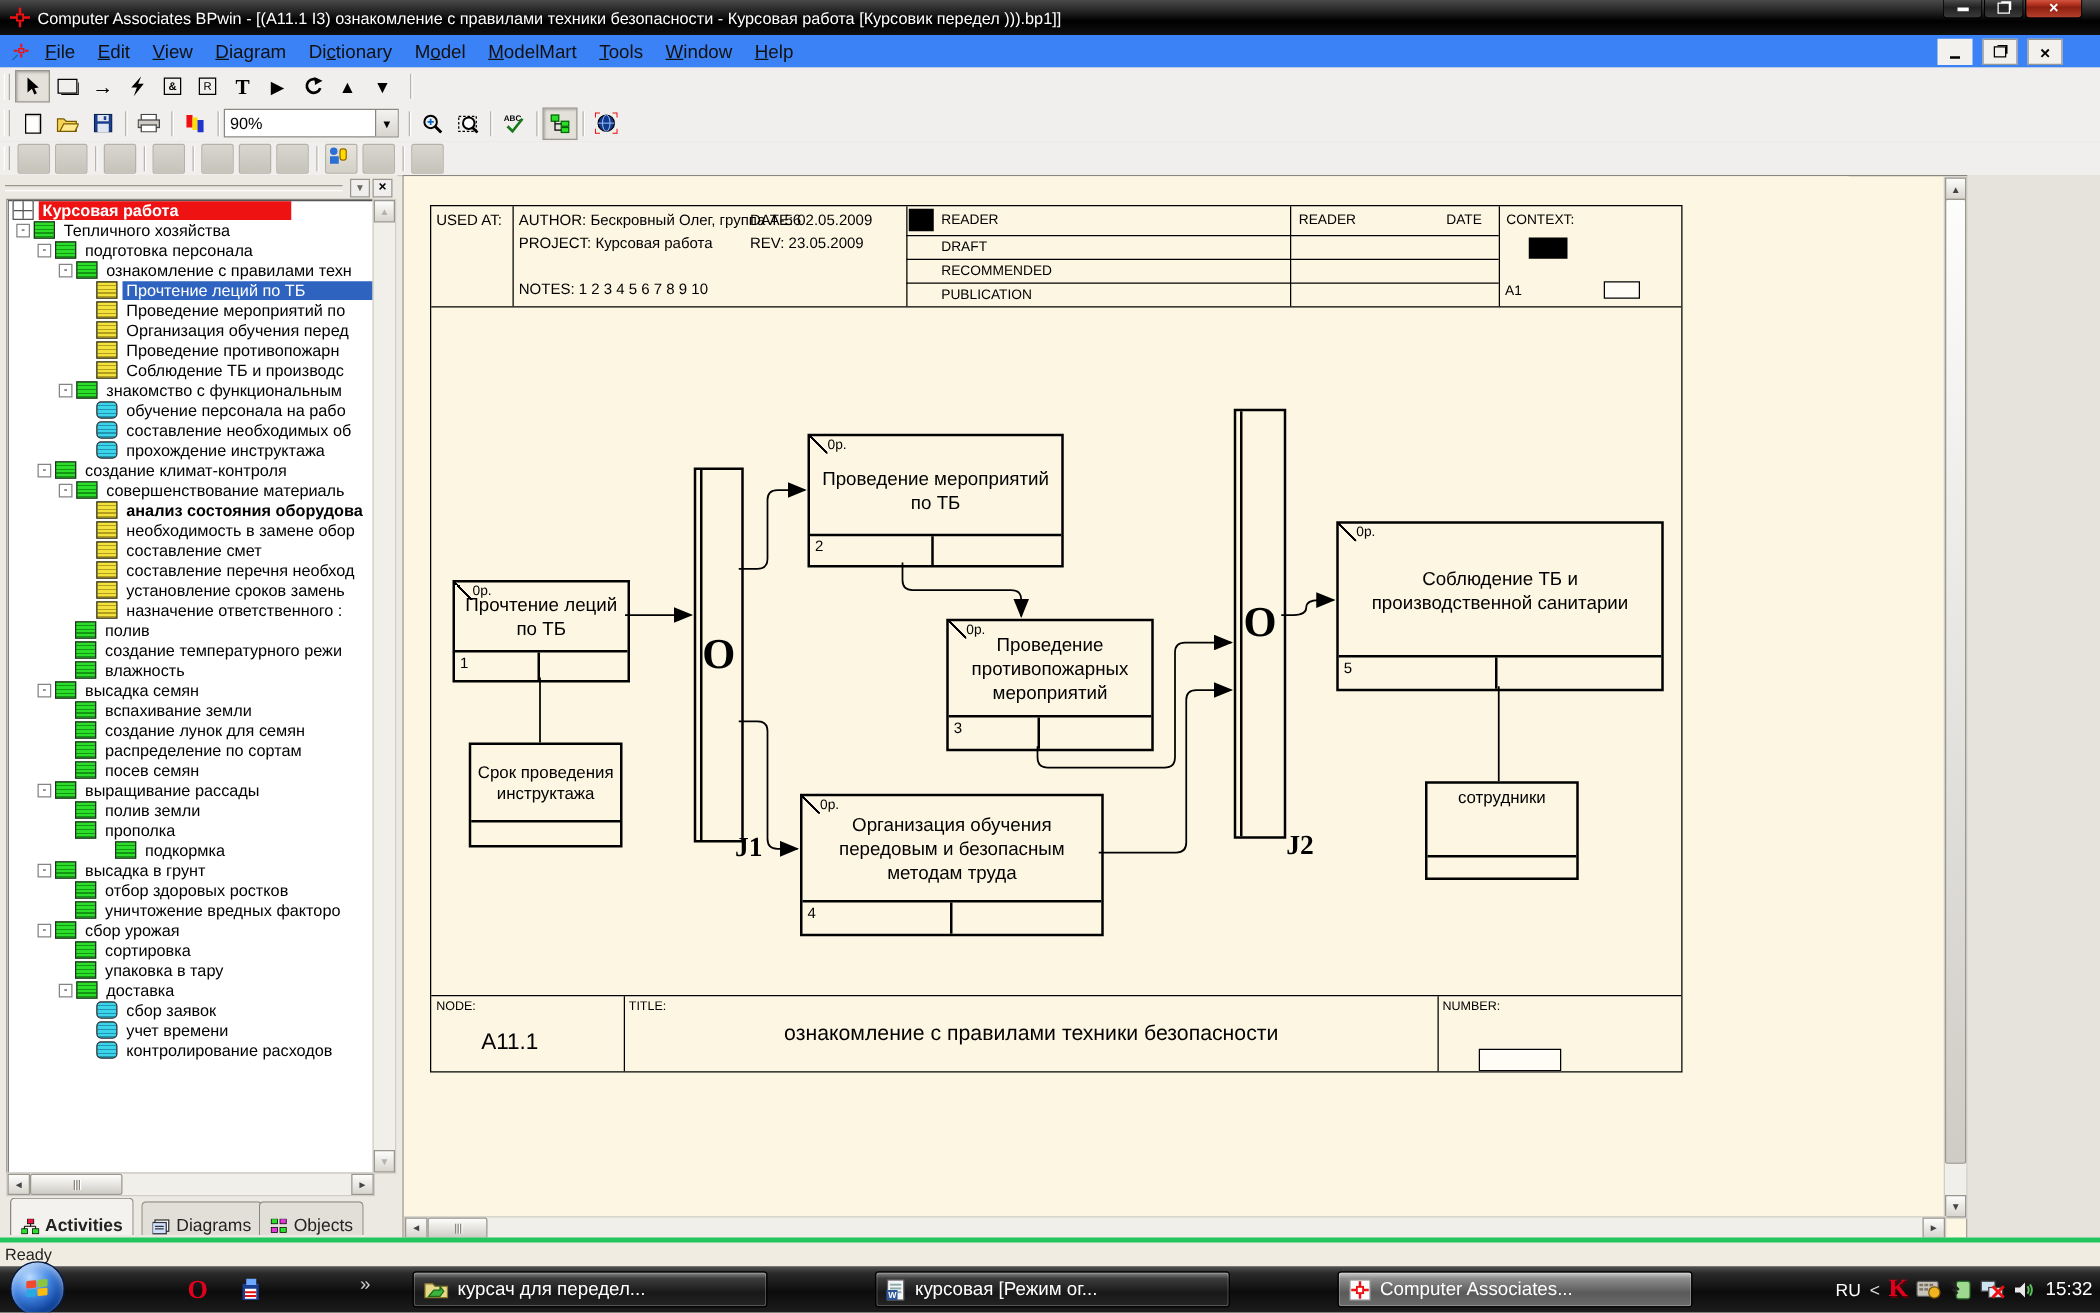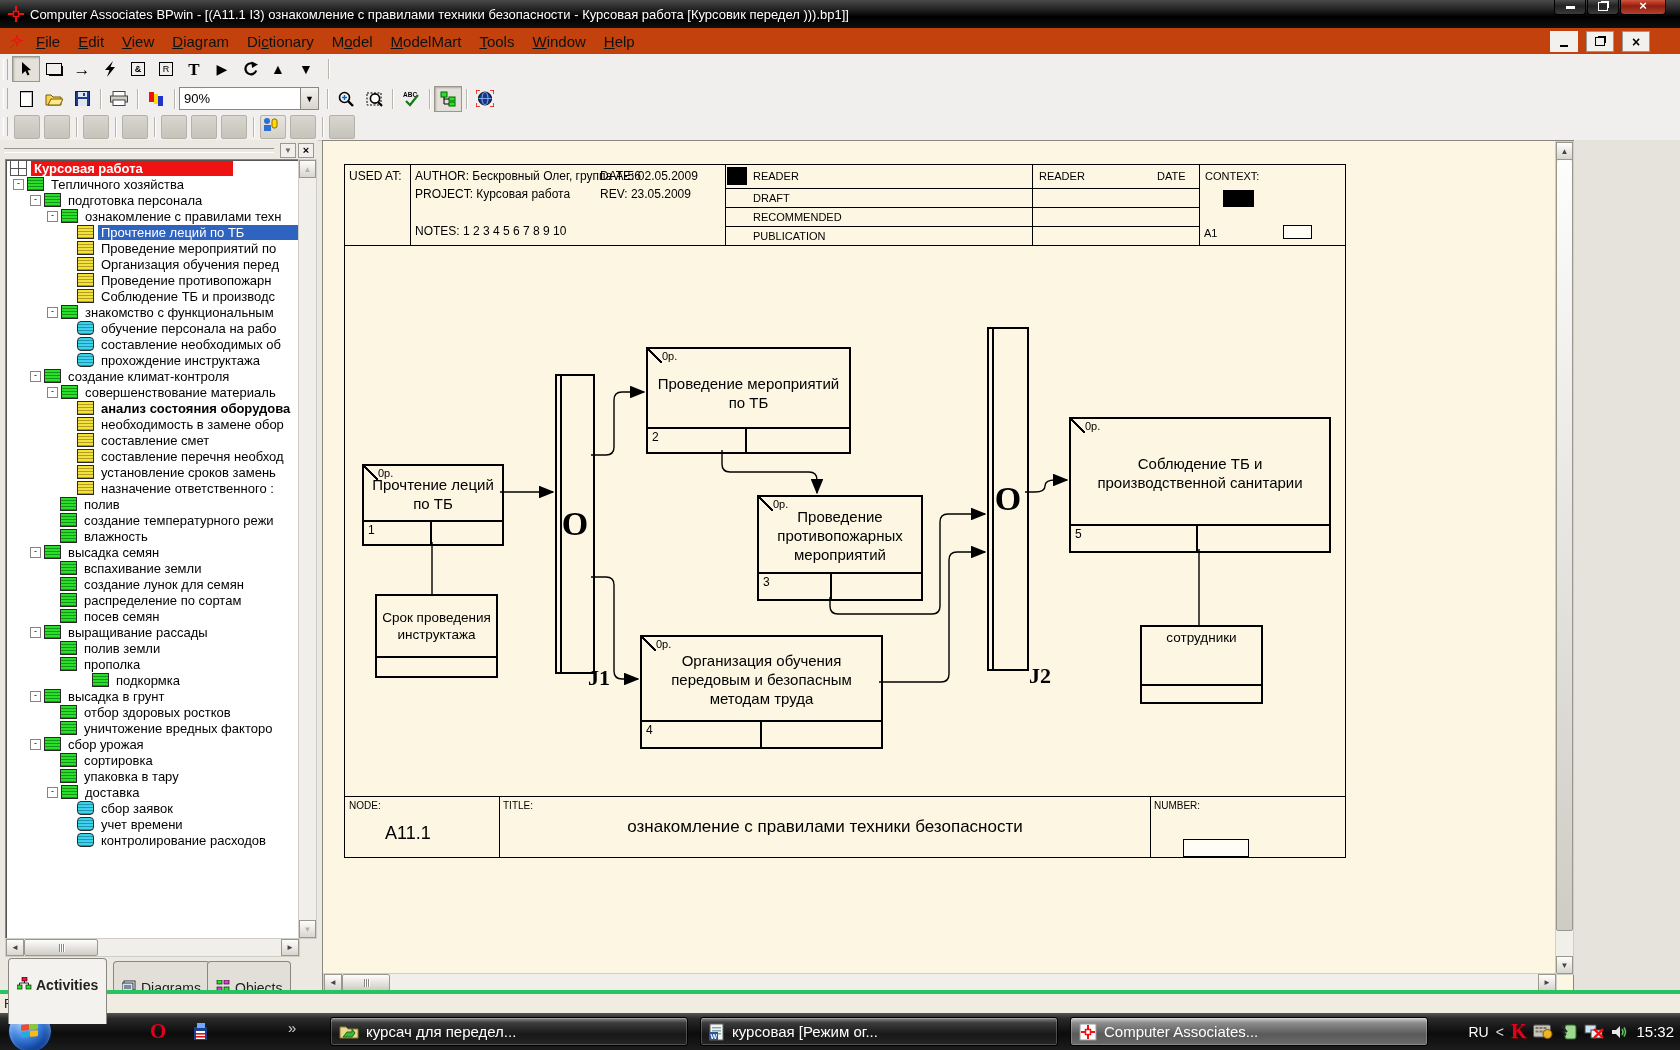--- a/index.html
+++ b/index.html
@@ -11,21 +11,21 @@
             color:#fff;display:flex;align-items:center;font-size:13px;}
   .titlebar .ttl{margin-left:6px;white-space:nowrap;overflow:hidden;}
   .winbtn{width:30px;height:20px;margin-top:-6px;border:1px solid #000;border-top:none;border-radius:0 0 4px 4px;
           background:linear-gradient(#7d7d7d,#3c3c3c 40%,#222 60%,#3a3a3a);display:flex;align-items:flex-end;justify-content:center;color:#fff;}
   .winbtn.close{background:linear-gradient(#f09a8c,#c4402a 40%,#8f1f10 60%,#b5412e);width:44px;}
   .btngrp{position:absolute;right:14px;top:0;display:flex;gap:1px;}
   .minbar{width:9px;height:3px;background:#fff;margin-bottom:5px;}
   .restbox{width:8px;height:7px;border:1px solid #fff;margin-bottom:3px;box-shadow:2px -2px 0 -1px #fff;}
   .xglyph{font-size:13px;font-weight:bold;line-height:17px;}
   
-  .menubar{left:0;top:28px;width:1680px;height:26px;background:#c2410c;border-bottom:1px solid #cfccc5;
+  .menubar{left:0;top:28px;width:1680px;height:26px;background:#3b82f6;border-bottom:1px solid #cfccc5;
            display:flex;align-items:center;font-size:15px;color:#111;}
   .menu-item{padding:2px 9px;}
   .menu-item u{text-decoration:underline;}
   .mdi-btns{position:absolute;right:30px;top:31px;display:flex;gap:8px;}
   .mdibtn{width:26px;height:19px;border:1px solid #9a978f;background:#f2f1ee;display:flex;align-items:center;justify-content:center;font-size:12px;}
   .mdibtn.flat{border-color:transparent;}
   
   .tbar{left:0;width:1680px;background:#f0efee;border-bottom:1px solid #d5d2cb;display:flex;align-items:center;}
   .grip{width:3px;height:70%;border-left:1px solid #fff;border-right:1px solid #b0ada5;margin:0 4px 0 3px;}
   .tbtn{width:26px;height:24px;display:flex;align-items:center;justify-content:center;border:1px solid transparent;}
@@ -55,21 +55,21 @@
      background-image:linear-gradient(#555,#555),linear-gradient(#555,#555);background-size:1px 100%,100% 1px;background-position:center,center;background-repeat:no-repeat;}
   .tlabel{padding:0 3px;}
   
   .sb{background:#f1efe9;border:1px solid #d0cdc6;}
   .sbtn{background:linear-gradient(#fdfdfc,#d8d5ce);border:1px solid #9a978f;display:flex;align-items:center;justify-content:center;font-size:8px;color:#444;}
   .thumb{background:linear-gradient(#fdfdfc,#cfccc5);border:1px solid #9a978f;border-radius:2px;display:flex;align-items:center;justify-content:center;gap:1px;}
   .thumb i{display:block;width:1px;height:8px;background:#8a8781;box-shadow:1px 0 0 #fff;}
   
   .tabs{position:absolute;left:0;top:818px;width:318px;height:32px;}
   .tab{position:absolute;height:26px;border:1px solid #8a8781;border-bottom:none;border-radius:4px 4px 0 0;
-       display:flex;align-items:flex-start;gap:4px;padding:18px 8px;font-size:14px;background:#e2dfd8;color:#222;}
+       display:flex;align-items:flex-end;gap:4px;padding:0 8px;font-size:14px;background:#e2dfd8;color:#222;}
   .tab.active{background:#f4f2ee;font-weight:bold;height:29px;z-index:2;}
   
   .dwin{left:322px;top:140px;width:1250px;height:850px;border:1px solid #8a8781;background:#fcf6e2;}
   .canvas{position:absolute;left:0;top:0;width:1156px;height:832px;background:#fcf6e2;overflow:hidden;}
   .sheet{position:absolute;left:21px;top:23px;width:1000px;height:692px;border:1px solid #000;font-size:12px;color:#000;}
   .cell-line{position:absolute;background:#000;}
   .slabel{position:absolute;font-size:12px;}
   .small{font-size:11px;}
   
   .box{position:absolute;border:2px solid #000;background:#fcf6e2;}
@@ -89,21 +89,21 @@
   .refbox{position:absolute;border:2px solid #000;background:#fcf6e2;}
   .ref-body{position:absolute;left:0;right:0;top:0;border-bottom:2px solid #000;display:flex;align-items:center;justify-content:center;text-align:center;font-size:13.5px;line-height:17px;}
   svg.links{position:absolute;left:0;top:0;pointer-events:none;}
   
   .statusbar{left:0;top:990px;width:1680px;height:23px;background:#f0ece1;border-top:4px solid #22c55e;font-size:13px;color:#222;display:flex;align-items:center;padding-left:4px;box-sizing:border-box;}
   .taskbar{left:0;top:1013px;width:1680px;height:37px;background:linear-gradient(#555 0%,#2a2a2a 15%,#0c0c0c 55%,#1c1c1c);display:flex;align-items:center;color:#fff;}
   .orb{position:absolute;left:8px;top:-4px;width:42px;height:42px;border-radius:50%;
        background:radial-gradient(circle at 35% 28%,#b9dcff,#3f82e0 40%,#0c3f96 72%,#062a66);border:1px solid #05173a;box-shadow:inset 0 3px 6px rgba(255,255,255,.55);}
   .flag{position:absolute;left:12px;top:14px;width:17px;height:13px;transform:skewY(-6deg);display:grid;grid-template-columns:1fr 1fr;grid-template-rows:1fr 1fr;gap:1px;}
   .flag b{border-radius:1px;}
-  .taskbtn{position:absolute;top:4px;height:29px;width:358px;border:1px solid #000;border-radius:3px;
+  .taskbtn{position:absolute;top:4px;height:29px;width:284px;border:1px solid #000;border-radius:3px;
        background:linear-gradient(#8a8a8a,#3c3c3c 18%,#181818 60%,#242424);box-shadow:inset 0 0 0 1px rgba(255,255,255,.22);
        display:flex;align-items:center;gap:7px;padding:0 8px;box-sizing:border-box;font-size:15px;white-space:nowrap;overflow:hidden;}
   .taskbtn.active{background:linear-gradient(#cfcfcf,#8d8d8d 18%,#5a5a5a 60%,#6b6b6b);}
   .tray{position:absolute;right:6px;top:0;height:37px;display:flex;align-items:center;gap:7px;font-size:14px;}
   .qicon{display:flex;align-items:center;justify-content:center;}
 </style>
 </head>
 <body>
 
 <div class="screen">

